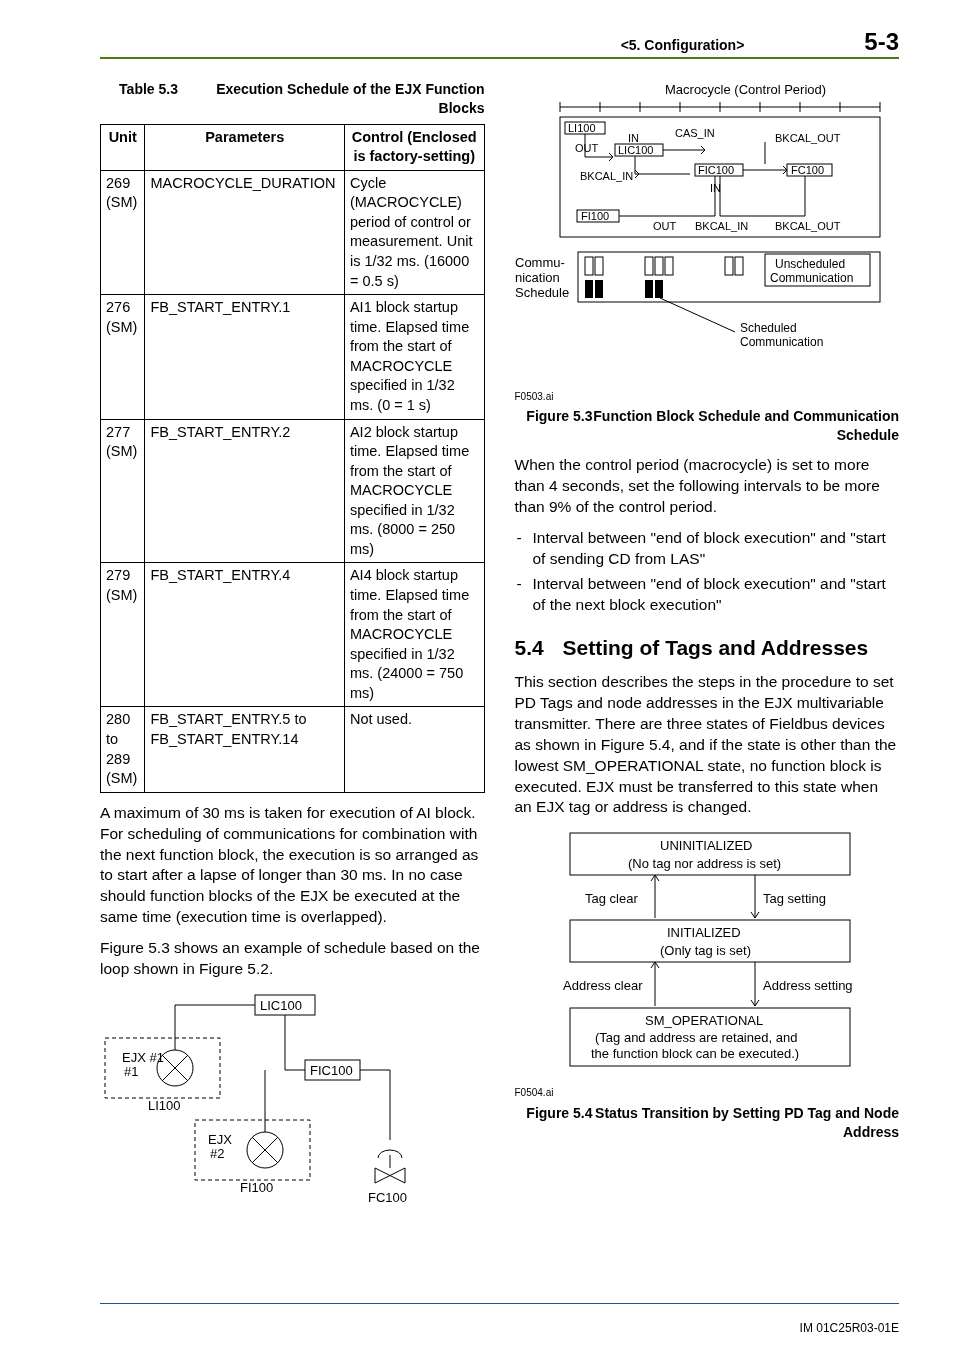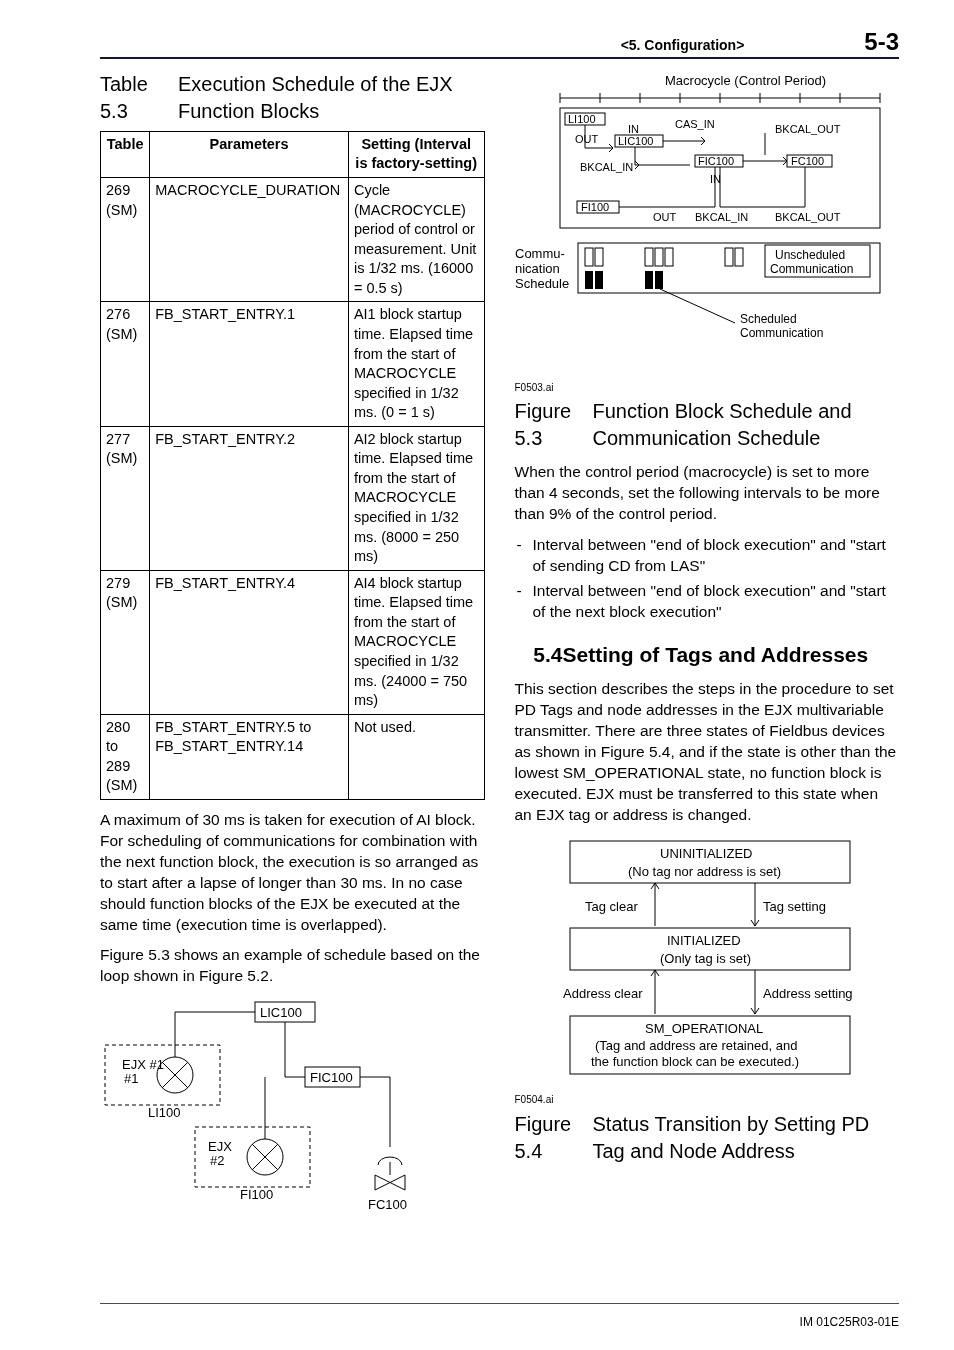--- a/index.html
+++ b/index.html
@@ -12,23 +12,23 @@
     font-size: 15.5px;
     line-height: 1.35;
     color: #000;
     background: #fff;
     position: relative;
   }
   .page {
     padding: 30px 55px 30px 100px;
   }
   .header-line {
-    border-bottom: 2px solid #0f172a;
+    border-bottom: 2px solid #4d7c0f;
     padding-bottom: 2px;
-    margin-bottom: 8px;
+    margin-bottom: 17px;
     display: flex;
     justify-content: flex-end;
     align-items: baseline;
   }
   .header-left {
     font-size: 14px;
     font-weight: bold;
     margin-right: 120px;
   }
   .header-right {
@@ -39,24 +39,25 @@
   .columns {
     display: flex;
     gap: 30px;
     margin-top: 6px;
   }
   .col {
     flex: 1;
     min-width: 0;
   }
   .table-caption, .figure-caption {
-    font-size: 20px;
-    font-weight: normal;
+    font-size: 14px;
+    font-weight: bold;
     display: flex;
     margin: 4px 0 6px 0;
+    text-align: right;
   }
   .table-caption .capnum, .figure-caption .capnum {
     min-width: 78px;
   }
   table.data {
     border-collapse: collapse;
     width: 100%;
     font-size: 14.5px;
   }
   table.data th, table.data td {
@@ -68,21 +69,20 @@
   table.data th {
     font-weight: bold;
     text-align: center;
   }
   p { margin: 10px 0; }
   h3.sec {
     font-size: 21px;
     font-weight: bold;
     margin: 18px 0 10px 0;
     display: flex;
-    text-align: right;
   }
   h3.sec .secnum { min-width: 48px; }
   ul.dash { list-style: none; padding-left: 18px; margin: 8px 0; }
   ul.dash li { position: relative; margin: 4px 0; }
   ul.dash li::before { content: "-"; position: absolute; left: -16px; }
   .fig { border: none; margin: 6px 0 2px 0; }
   .ai-tag {
     font-size: 10px;
     text-align: left;
     margin: 0 4px 2px 0;
@@ -90,21 +90,21 @@
   .footer-line {
     position: absolute;
     bottom: 46px;
     left: 100px;
     right: 55px;
     border-top: 1.5px solid #2a4b9b;
     height: 0;
   }
   .footer-text {
     position: absolute;
-    bottom: 20px;
+    bottom: 14px;
     right: 55px;
     font-size: 12px;
   }
   
   svg text { font-family: Arial, Helvetica, sans-serif; }
 </style>
 </head>
 <body>
 
 <div class="page">
@@ -118,23 +118,23 @@
     <div class="col">
 
       <div class="table-caption">
         <span class="capnum">Table 5.3</span>
         <span>Execution Schedule of the EJX Function Blocks</span>
       </div>
 
       <table class="data">
         <thead>
           <tr>
-            <th>Table</th>
+            <th>Unit</th>
             <th>Parameters</th>
-            <th>Setting (Interval is factory-setting)</th>
+            <th>Control (Enclosed is factory-setting)</th>
           </tr>
         </thead>
         <tbody>
           <tr>
             <td>269 (SM)</td>
             <td>MACROCYCLE_DURATION</td>
             <td>Cycle (MACROCYCLE) period of control or measurement. Unit is 1/32 ms. (16000 = 0.5 s)</td>
           </tr>
           <tr>
             <td>276 (SM)</td>

